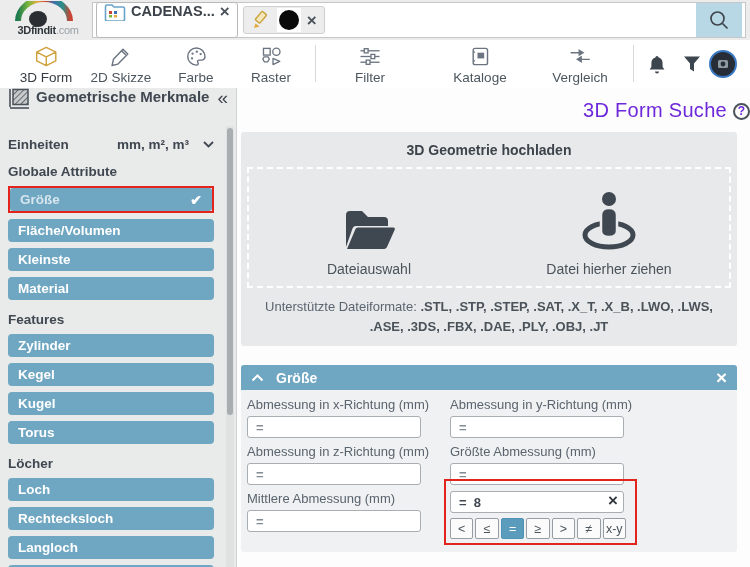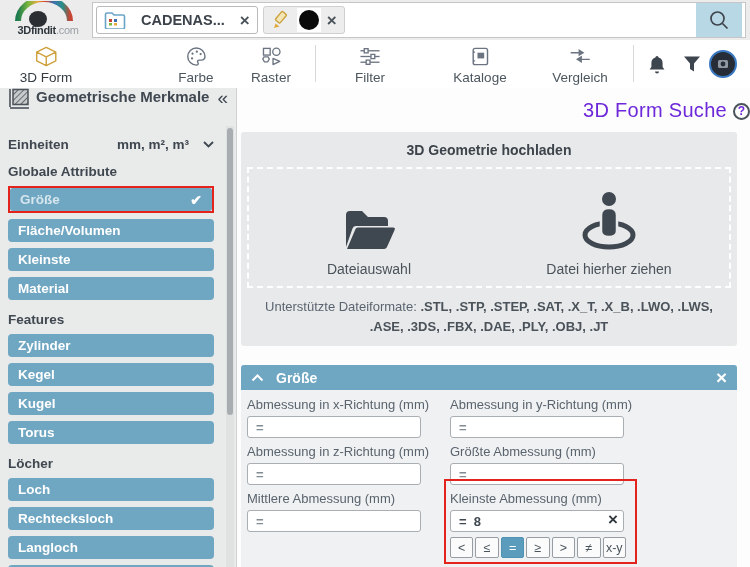--- a/index.html
+++ b/index.html
@@ -7,21 +7,21 @@
 body {position:relative;font-family:"Liberation Sans",sans-serif;background:#fff;overflow:hidden;color:#3c434a}
 svg {display:block}
 
 
 .topbar {position:absolute;top:0;left:0;right:0;height:40px;background:#ececec}
 .logo {position:absolute;left:6px;top:1px;width:84px;text-align:center;cursor:pointer}
 .logo-text {font-size:11px;line-height:11px;letter-spacing:-.3px;margin-top:-2px}
 .logo-text b {color:#2f363c}
 .logo-text .tld {color:#9aa0a6;font-weight:400}
 .searchfield {position:absolute;left:92px;top:2px;right:4px;height:36px;background:#fff;border:1px solid #c6c6c6;display:flex;align-items:center;padding:3px}
-.chip {display:flex;align-items:center;gap:15px;height:28px;border:1px solid #b9b9b9;border-radius:3px;background:#fff;padding:0 7px;cursor:pointer}
+.chip {display:flex;align-items:flex-start;gap:5px;height:36px;border:1px solid #b9b9b9;border-radius:3px;background:#fff;padding:0 7px;cursor:pointer}
 .chip .clabel {font-size:14.5px;font-weight:600;color:#3c434a;white-space:nowrap}
 .chip-x {font-size:17px;font-weight:700;color:#4a525a;cursor:pointer;line-height:1}
 .chip2 {display:flex;align-items:center;gap:6px;height:28px;margin-left:5px;border:1px solid #cfcfcf;border-radius:3px;background:#ededed;padding:0 7px;cursor:pointer}
 .swatchbox {width:24px;height:24px;background:#fff;display:flex;align-items:center;justify-content:center}
 .swatch {width:20px;height:20px;border-radius:50%;background:#0b0b0b}
 .search-btn {margin-left:auto;width:46px;height:34px;background:#b9d8e5;display:flex;align-items:center;justify-content:center;cursor:pointer}
 
 
 .toolbar {position:absolute;top:40px;left:0;right:0;height:60px;background:#fff;border-bottom:1px solid #d8d8d8}
 .titem {position:absolute;top:6px;transform:translateX(-50%);display:flex;flex-direction:column;align-items:center;gap:3px;cursor:pointer}
@@ -134,20 +134,26 @@
 
 <div class="toolbar">
   <div class="titem active" style="left:46px">
     <svg width="23" height="21" viewBox="0 0 24 22">
       <path d="M12 1.5 L22 6.5 L22 15.5 L12 20.5 L2 15.5 L2 6.5 Z M2 6.5 L12 11.5 L22 6.5 M12 11.5 V20.5" fill="none" stroke="#cfa13d" stroke-width="1.5" stroke-linejoin="round"></path>
     </svg>
     <span class="lbl">3D Form</span>
   </div>
   <div class="underline" style="left:46px"></div>
 
+  <div class="titem" style="left:121px">
+    <svg width="22" height="21" viewBox="0 0 22 22">
+      <path d="M13.5 3.5 l5 5 L8 19 l-6 1.5 L3.5 14 Z M12 5 l5 5" fill="none" stroke="#6b7480" stroke-width="1.5" stroke-linejoin="round"></path>
+    </svg>
+    <span class="lbl">2D Skizze</span>
+  </div>
 
   <div class="titem" style="left:196px">
     <svg width="22" height="21" viewBox="0 0 22 22">
       <path d="M11 2 a9 9 0 1 0 0 18 c2 0 2.4-1.4 1.6-2.6 c-.8-1.2-.2-2.6 1.4-2.6 h2.5 A3.5 3.5 0 0 0 20 11 A 9 9 0 0 0 11 2 Z" fill="none" stroke="#6b7480" stroke-width="1.5"></path>
       <circle cx="7" cy="8" r="1.2" fill="#6b7480"></circle>
         <circle cx="11.5" cy="6" r="1.2" fill="#6b7480"></circle>
         <circle cx="15.5" cy="8.5" r="1.2" fill="#6b7480"></circle>
         <circle cx="6.5" cy="13" r="1.2" fill="#6b7480"></circle>
     </svg>
     <span class="lbl">Farbe</span>
@@ -354,21 +360,20 @@
       </div>
       <div class="cell">
         <div class="flabel">Größte Abmessung (mm)</div>
         <input class="finput" value="=" style="">
       </div>
       <div class="cell">
         <div class="flabel">Mittlere Abmessung (mm)</div>
         <input class="finput" value="=" style="">
       </div>
       <div class="cell hl">
-        <div class="flabel">Kleinste Abmessung (mm)</div>
         <div class="inwrap">
           <input class="finput filled" value="=  8" style="">
           <span class="clear-x">×</span>
         </div>
         <div class="ops">
           <span class="op">&lt;</span>
           <span class="op">≤</span>
           <span class="op sel">=</span>
           <span class="op">≥</span>
           <span class="op">&gt;</span>

